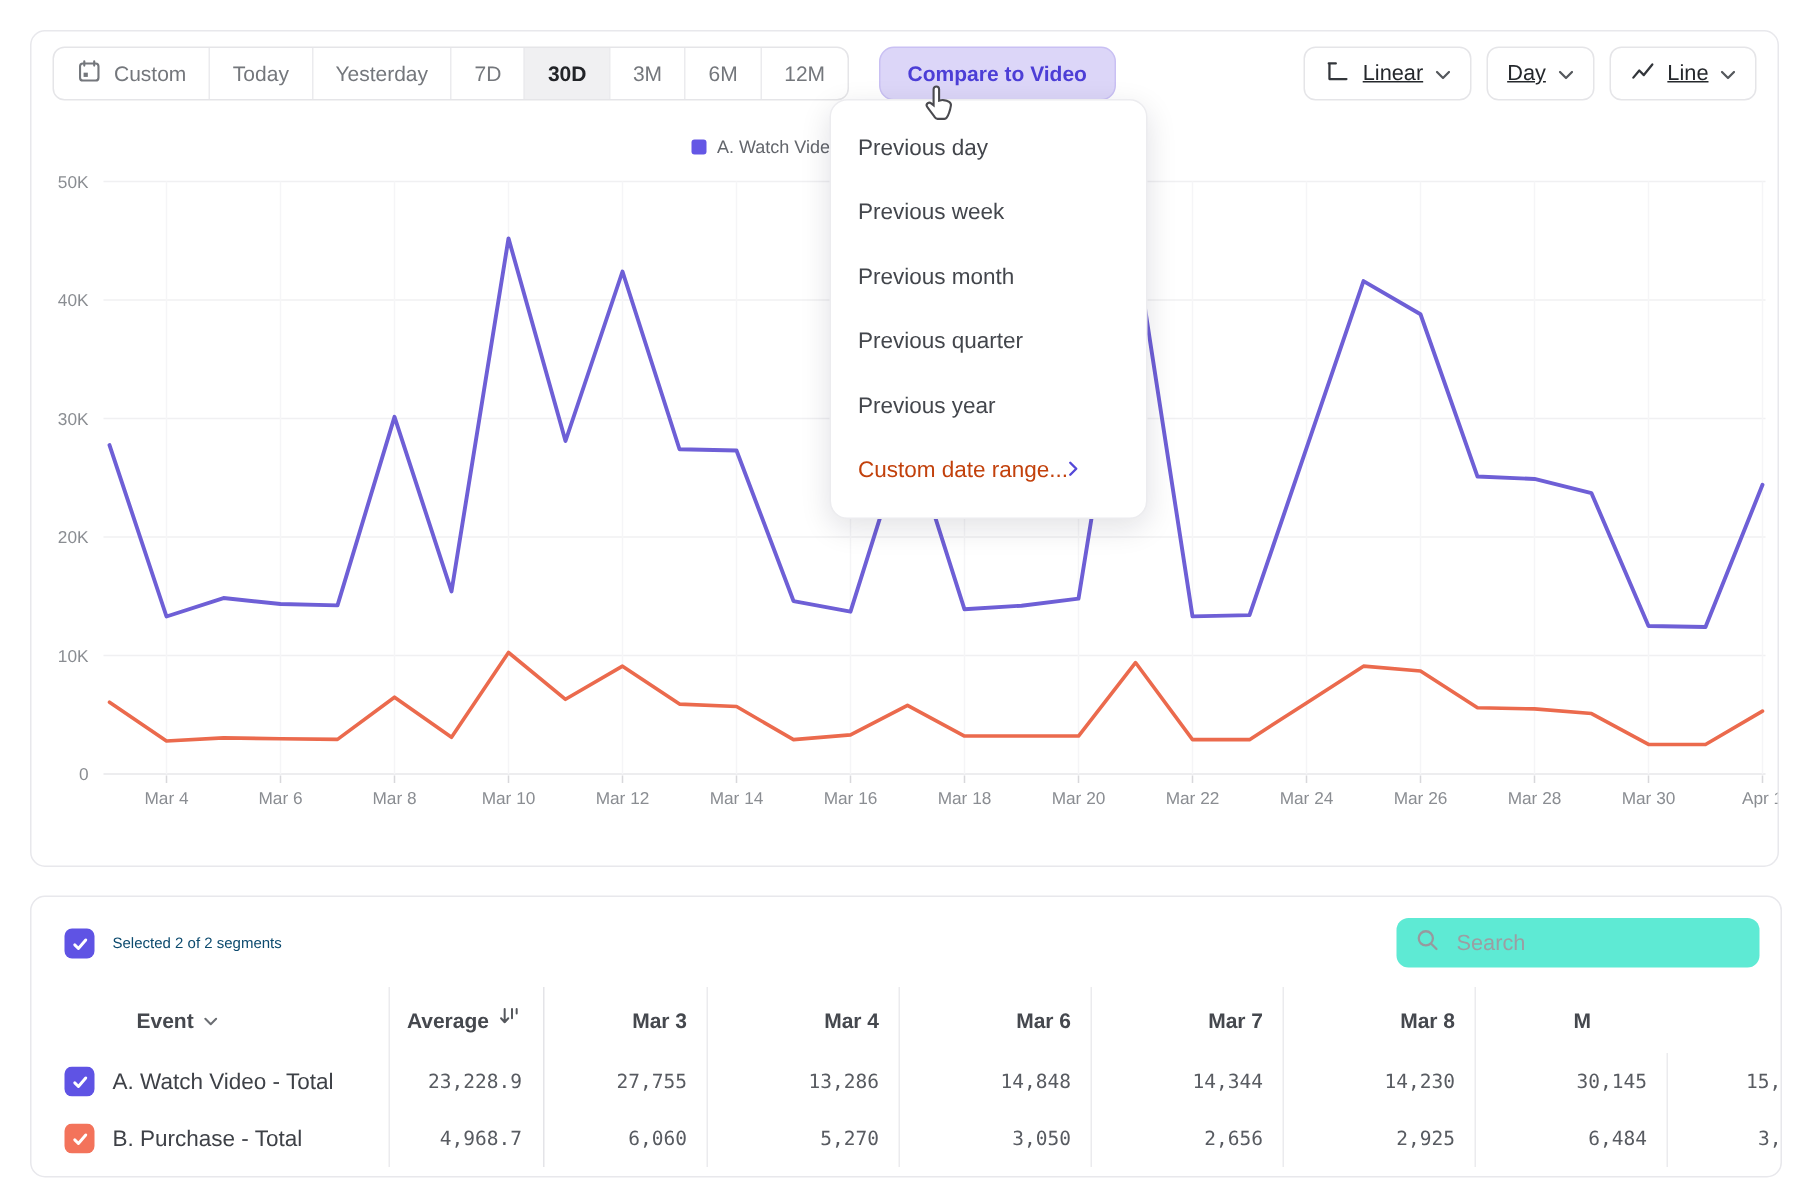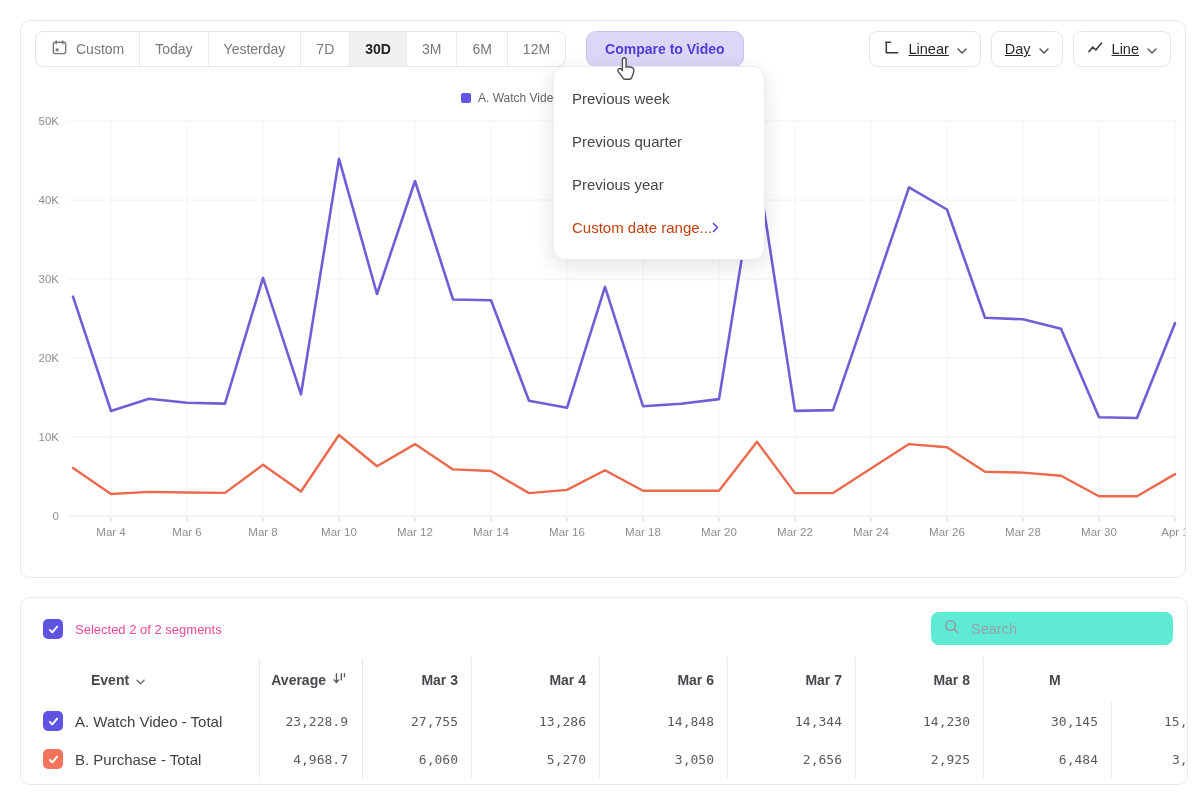--- a/index.html
+++ b/index.html
@@ -38,21 +38,21 @@
         border-radius:12px;box-shadow:0 6px 20px rgba(20,20,43,.12);padding:10px 0;z-index:30;}
   .menu-item{height:43px;display:flex;align-items:center;padding:0 18px;font-size:15px;color:#43464c;cursor:pointer;}
   .menu-item.custom{color:#c2410c;justify-content:flex-start;}
 
   
   .cursor{position:absolute;left:594px;top:34px;z-index:40;pointer-events:none;}
 
   
   .seg-select{position:absolute;left:22px;top:21px;display:flex;align-items:center;gap:12px;}
   .checkbox{width:20px;height:20px;border-radius:5px;display:flex;align-items:center;justify-content:center;cursor:pointer;}
-  .seg-select-label{font-size:13px;color:#ec4899;}
+  .seg-select-label{font-size:10px;color:#0c4a6e;}
   .search{position:absolute;left:910px;top:14px;width:242px;height:33px;background:#5eead4;border-radius:8px;
           display:flex;align-items:center;gap:9px;padding:0 12px;box-sizing:border-box;}
   .search input{border:none;outline:none;background:transparent;font-size:14.5px;color:#33363b;width:100%;
                 font-family:"Liberation Sans",sans-serif;}
   .search input::placeholder{color:#9b9ea3;}
 
   .grid{position:absolute;left:0;top:60px;width:1260px;}
   .t-row{display:flex;align-items:center;height:38px;}
   .t-row.head{height:44px;}
   .cell{box-sizing:border-box;white-space:nowrap;overflow:hidden;}
@@ -212,21 +212,23 @@
           <span class="legend-swatch" style="background:#6457e5"></span>
           <span>A. Watch Video - Total</span>
         </span>
         <span class="legend-item">
           <span class="legend-swatch" style="background:#eb6a4d"></span>
           <span>B. Purchase - Total</span>
         </span>
       </div>
 
     <div class="menu" id="compare-menu">
+        <div class="menu-item">Previous day</div>
         <div class="menu-item">Previous week</div>
+        <div class="menu-item">Previous month</div>
         <div class="menu-item">Previous quarter</div>
         <div class="menu-item">Previous year</div>
         <div class="menu-item custom">
           <span>Custom date range...</span>
           <span><svg width="7" height="11" viewBox="0 0 7 11" fill="none" stroke="#5448d8" stroke-width="1.6" stroke-linecap="round" stroke-linejoin="round">
               <path d="M1.5 1.5l4 4-4 4"></path>
             </svg></span>
         </div>
       </div>
 

